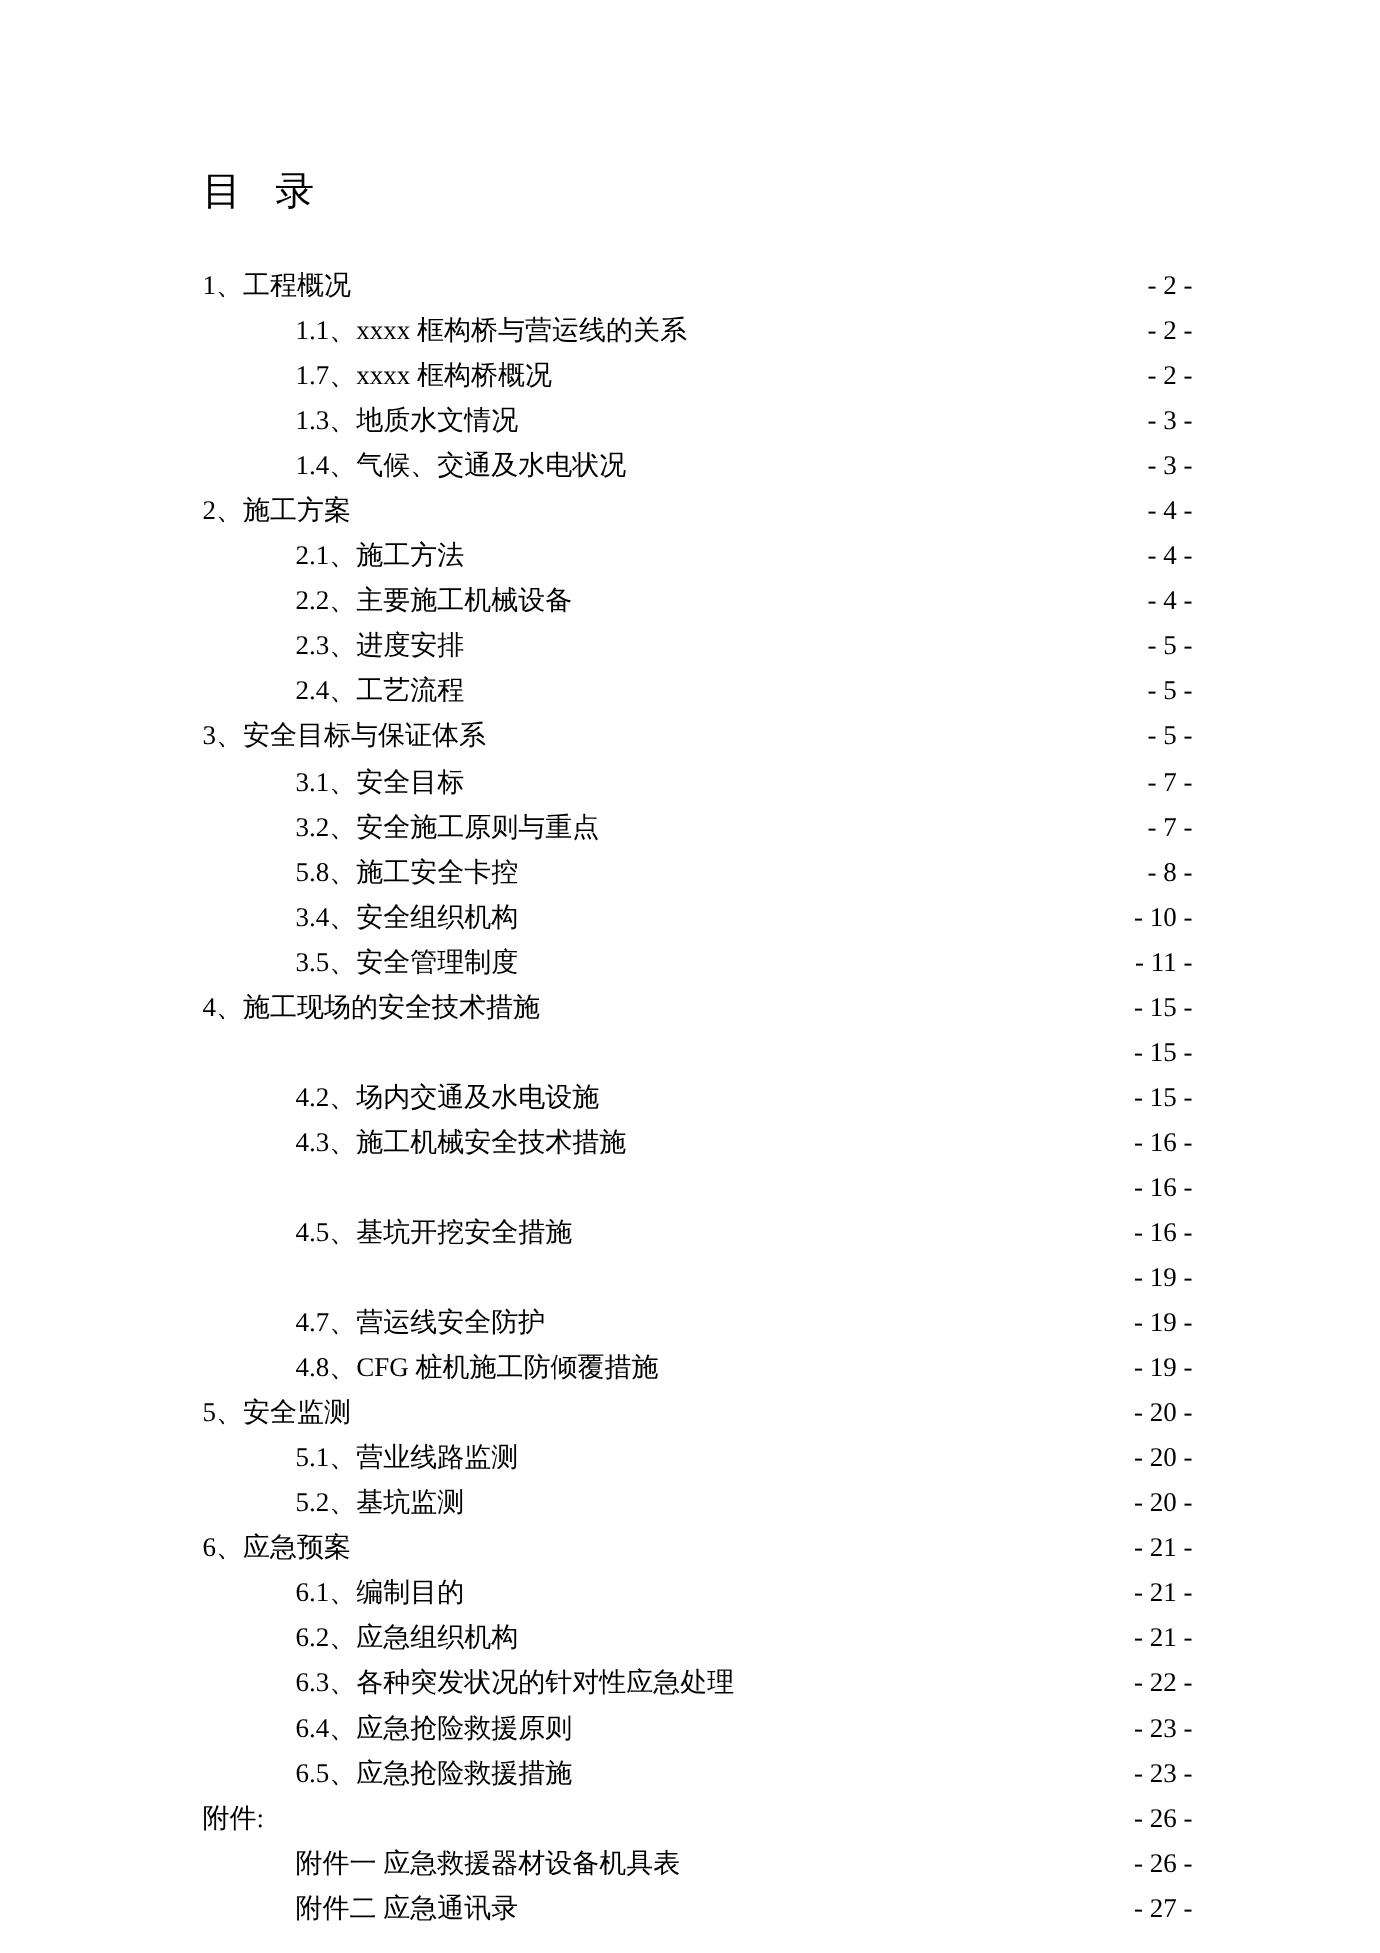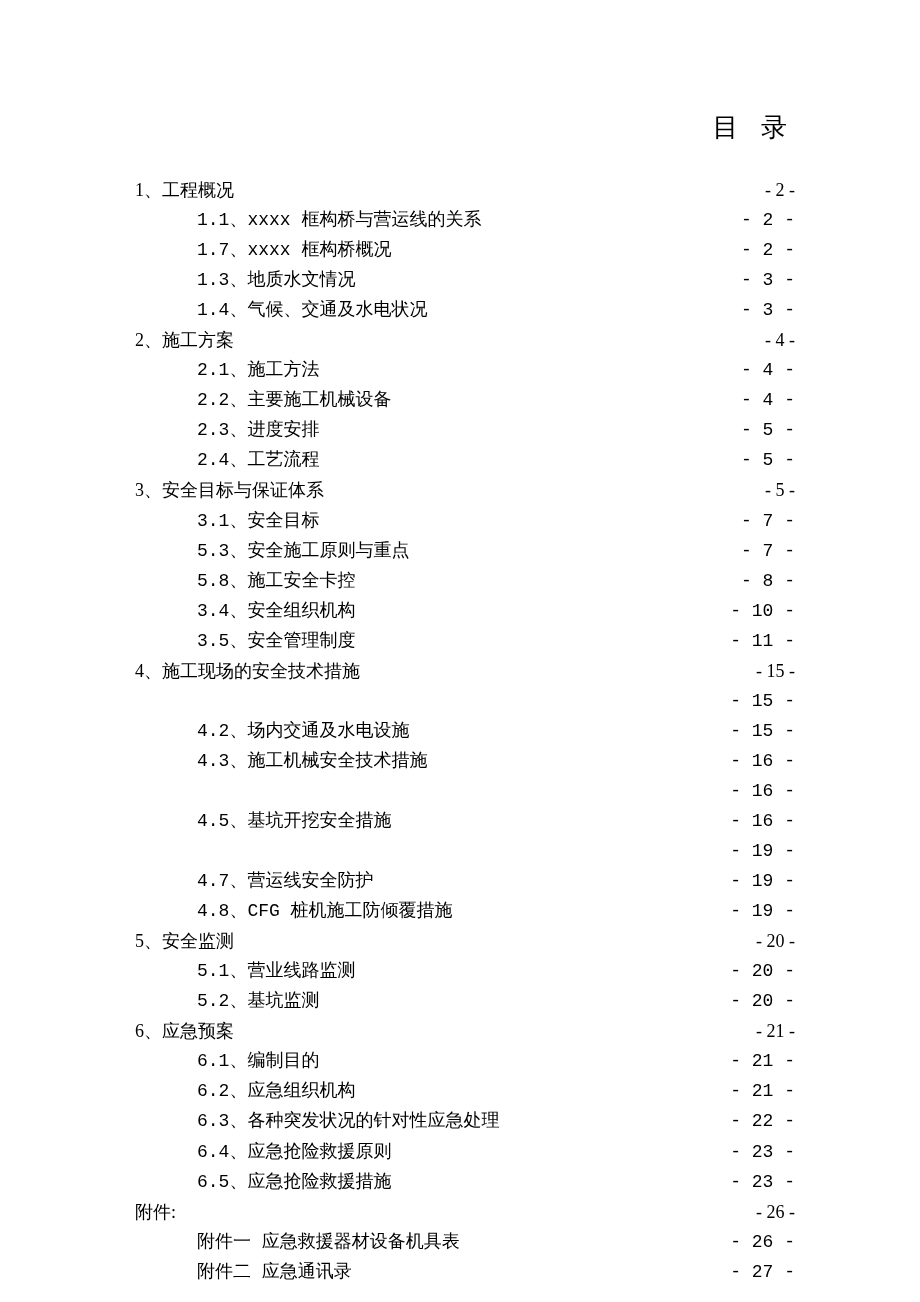--- a/index.html
+++ b/index.html
@@ -10,35 +10,35 @@
       font-size: 15px;
       color: #000;
       width: 920px;
     }
     .page {
       width: 920px;
       padding: 110px 125px 100px 135px;
       box-sizing: border-box;
     }
     .title {
-      text-align: right;
+      text-align: left;
       font-size: 26px;
       font-weight: normal;
       letter-spacing: 8px;
       margin-bottom: 30px;
     }
     .toc-row {
       display: flex;
       align-items: baseline;
       line-height: 1.67;
       white-space: nowrap;
       font-size: 18px;
     }
     .toc-row.level-1 {}
-    .toc-row.level-2 { padding-left: 62px; font-family: Liberation Mono, monospace; }
+    .toc-row.level-2 { padding-left: 62px; }
     .toc-label { flex: 0 0 auto; }
     .toc-leader {
       flex: 1 1 auto;
       overflow: hidden;
       position: relative;
       margin: 0 2px;
     }
     .toc-leader::after {
       content: "...................................................................................................................................................................................................";
       position: absolute;
@@ -111,21 +111,21 @@
         <span class="toc-label">3、安全目标与保证体系</span>
         <span class="toc-leader"></span>
         <span class="toc-page">- 5 -</span>
       </div>
       <div class="toc-row level-2">
         <span class="toc-label">3.1、安全目标</span>
         <span class="toc-leader"></span>
         <span class="toc-page">- 7 -</span>
       </div>
       <div class="toc-row level-2">
-        <span class="toc-label">5.3、安全施工原则与重点</span>
+        <span class="toc-label">3.2、安全施工原则与重点</span>
         <span class="toc-leader"></span>
         <span class="toc-page">- 7 -</span>
       </div>
       <div class="toc-row level-2">
         <span class="toc-label">5.8、施工安全卡控</span>
         <span class="toc-leader"></span>
         <span class="toc-page">- 8 -</span>
       </div>
       <div class="toc-row level-2">
         <span class="toc-label">3.4、安全组织机构</span>

